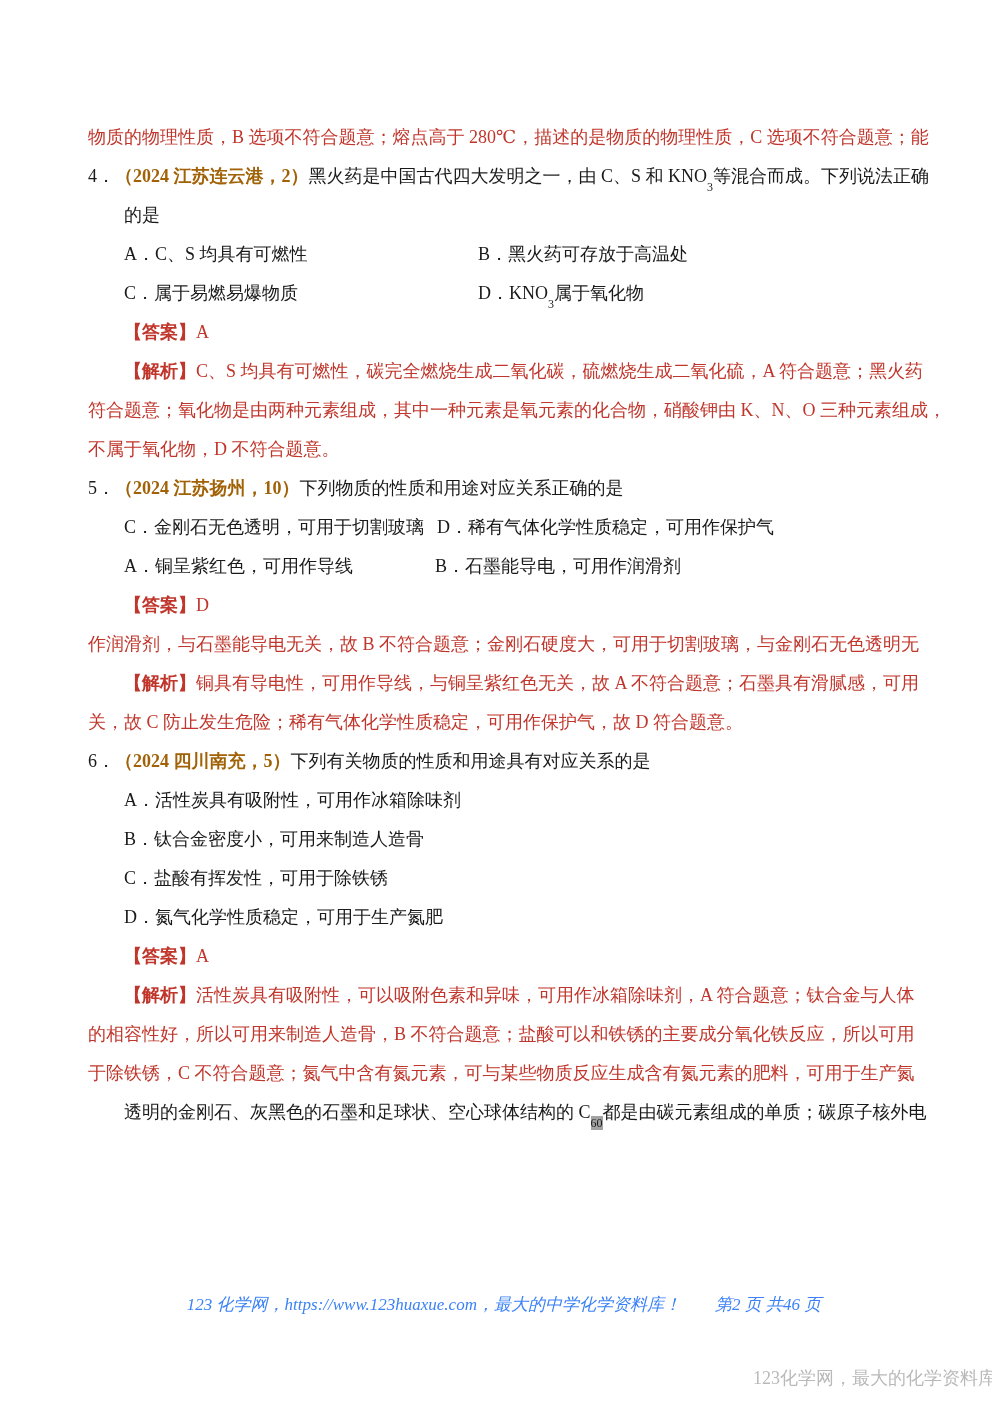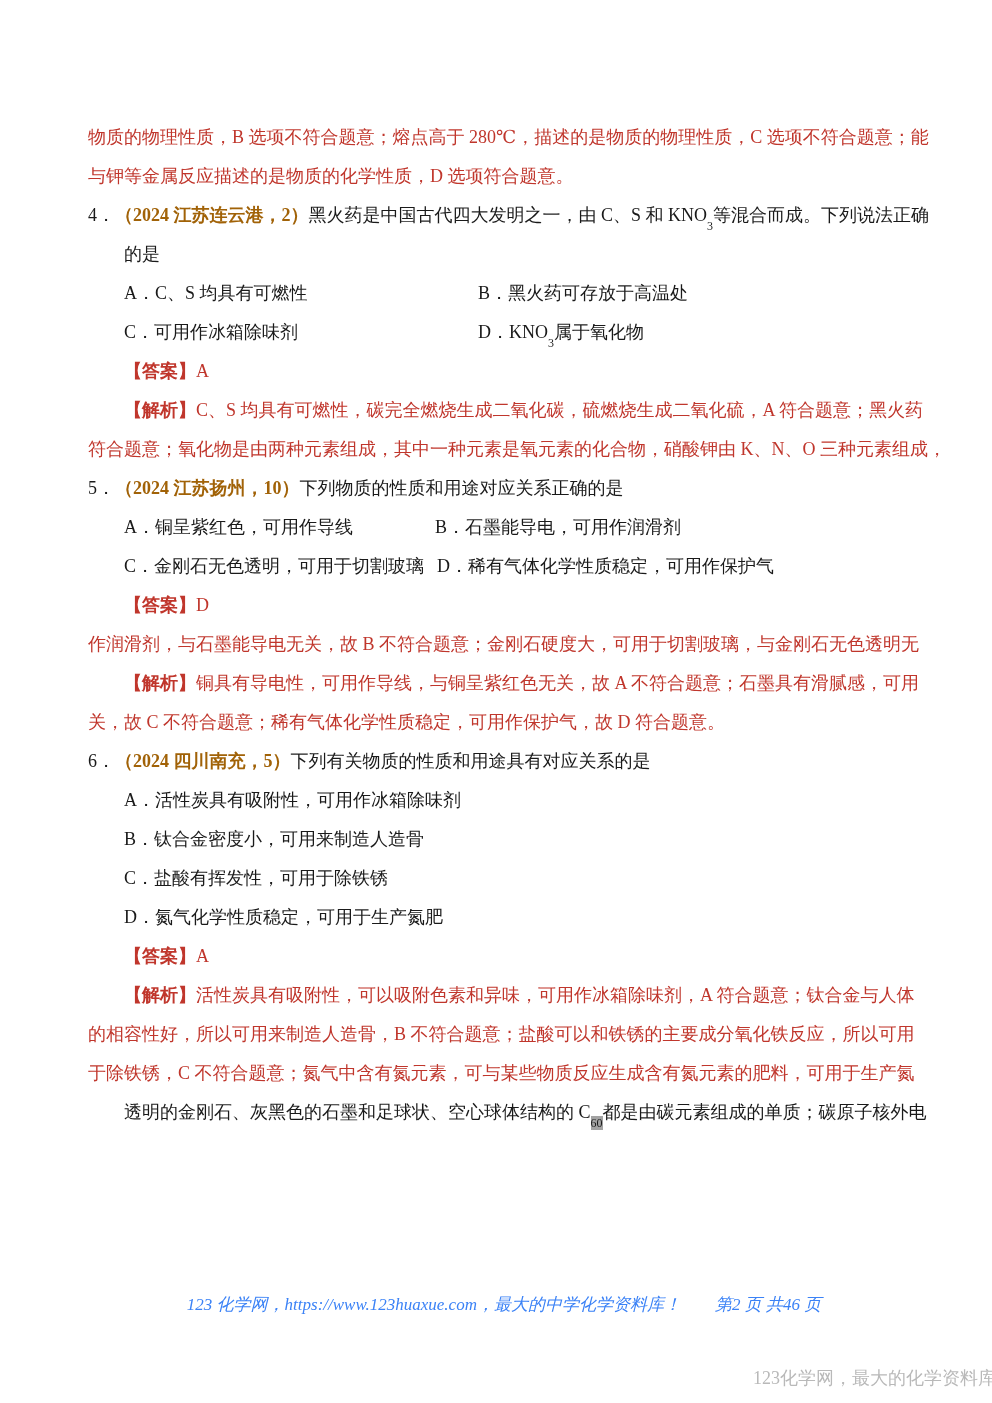--- a/index.html
+++ b/index.html
@@ -35,37 +35,37 @@
     color:#b9b9b9;font-size:18px;white-space:nowrap;
   }
 </style>
 </head>
 <body>
 
 <div class="page">
   <div class="content">
 
     <div class="line red">物质的物理性质，B 选项不符合题意；熔点高于 280℃，描述的是物质的物理性质，C 选项不符合题意；能</div>
-    <div class="line red">与钾等金属反应描述的是物质的化学性质，D 选项符合题意。</div>
 
     <div class="line"><span>4．</span><span class="blue">（2024 江苏连云港，2）</span><span>黑火药是中国古代四大发明之一，由 C、S 和 KNO</span><sub class="s">3</sub><span>等混合而成。下列说法正确</span></div>
     <div class="line indent">的是</div>
     <div class="line indent"><span class="colA4">A．C、S 均具有可燃性</span><span>B．黑火药可存放于高温处</span></div>
-    <div class="line indent"><span class="colA4">C．可用作冰箱除味剂</span><span><span>D．KNO</span><sub class="s">3</sub><span>属于氧化物</span></span></div>
+    <div class="line indent"><span class="colA4">C．属于易燃易爆物质</span><span><span>D．KNO</span><sub class="s">3</sub><span>属于氧化物</span></span></div>
     <div class="line indent red"><span class="lbl">【答案】</span><span>A</span></div>
     <div class="line indent red"><span class="lbl">【解析】</span><span>C、S 均具有可燃性，碳完全燃烧生成二氧化碳，硫燃烧生成二氧化硫，A 符合题意；黑火药</span></div>
     <div class="line red">符合题意；氧化物是由两种元素组成，其中一种元素是氧元素的化合物，硝酸钾由 K、N、O 三种元素组成，</div>
+    <div class="line red">不属于氧化物，D 不符合题意。</div>
 
     <div class="line"><span>5．</span><span class="blue">（2024 江苏扬州，10）</span><span>下列物质的性质和用途对应关系正确的是</span></div>
+    <div class="line indent"><span class="colA5b">C．金刚石无色透明，可用于切割玻璃</span><span>D．稀有气体化学性质稳定，可用作保护气</span></div>
     <div class="line indent"><span class="colA5a">A．铜呈紫红色，可用作导线</span><span>B．石墨能导电，可用作润滑剂</span></div>
-    <div class="line indent"><span class="colA5b">C．金刚石无色透明，可用于切割玻璃</span><span>D．稀有气体化学性质稳定，可用作保护气</span></div>
     <div class="line indent red"><span class="lbl">【答案】</span><span>D</span></div>
     <div class="line red">作润滑剂，与石墨能导电无关，故 B 不符合题意；金刚石硬度大，可用于切割玻璃，与金刚石无色透明无</div>
     <div class="line indent red"><span class="lbl">【解析】</span><span>铜具有导电性，可用作导线，与铜呈紫红色无关，故 A 不符合题意；石墨具有滑腻感，可用</span></div>
-    <div class="line red">关，故 C 不符合题意；稀有气体化学性质稳定，可用作保护气，故 D 符合题意。</div>
+    <div class="line red">关，故 C 防止发生危险；稀有气体化学性质稳定，可用作保护气，故 D 符合题意。</div>
 
     <div class="line"><span>6．</span><span class="blue">（2024 四川南充，5）</span><span>下列有关物质的性质和用途具有对应关系的是</span></div>
     <div class="line indent">A．活性炭具有吸附性，可用作冰箱除味剂</div>
     <div class="line indent">B．钛合金密度小，可用来制造人造骨</div>
     <div class="line indent">C．盐酸有挥发性，可用于除铁锈</div>
     <div class="line indent">D．氮气化学性质稳定，可用于生产氮肥</div>
     <div class="line indent red"><span class="lbl">【答案】</span><span>A</span></div>
     <div class="line indent red"><span class="lbl">【解析】</span><span>活性炭具有吸附性，可以吸附色素和异味，可用作冰箱除味剂，A 符合题意；钛合金与人体</span></div>
     <div class="line red">的相容性好，所以可用来制造人造骨，B 不符合题意；盐酸可以和铁锈的主要成分氧化铁反应，所以可用</div>
     <div class="line red">于除铁锈，C 不符合题意；氮气中含有氮元素，可与某些物质反应生成含有氮元素的肥料，可用于生产氮</div>

